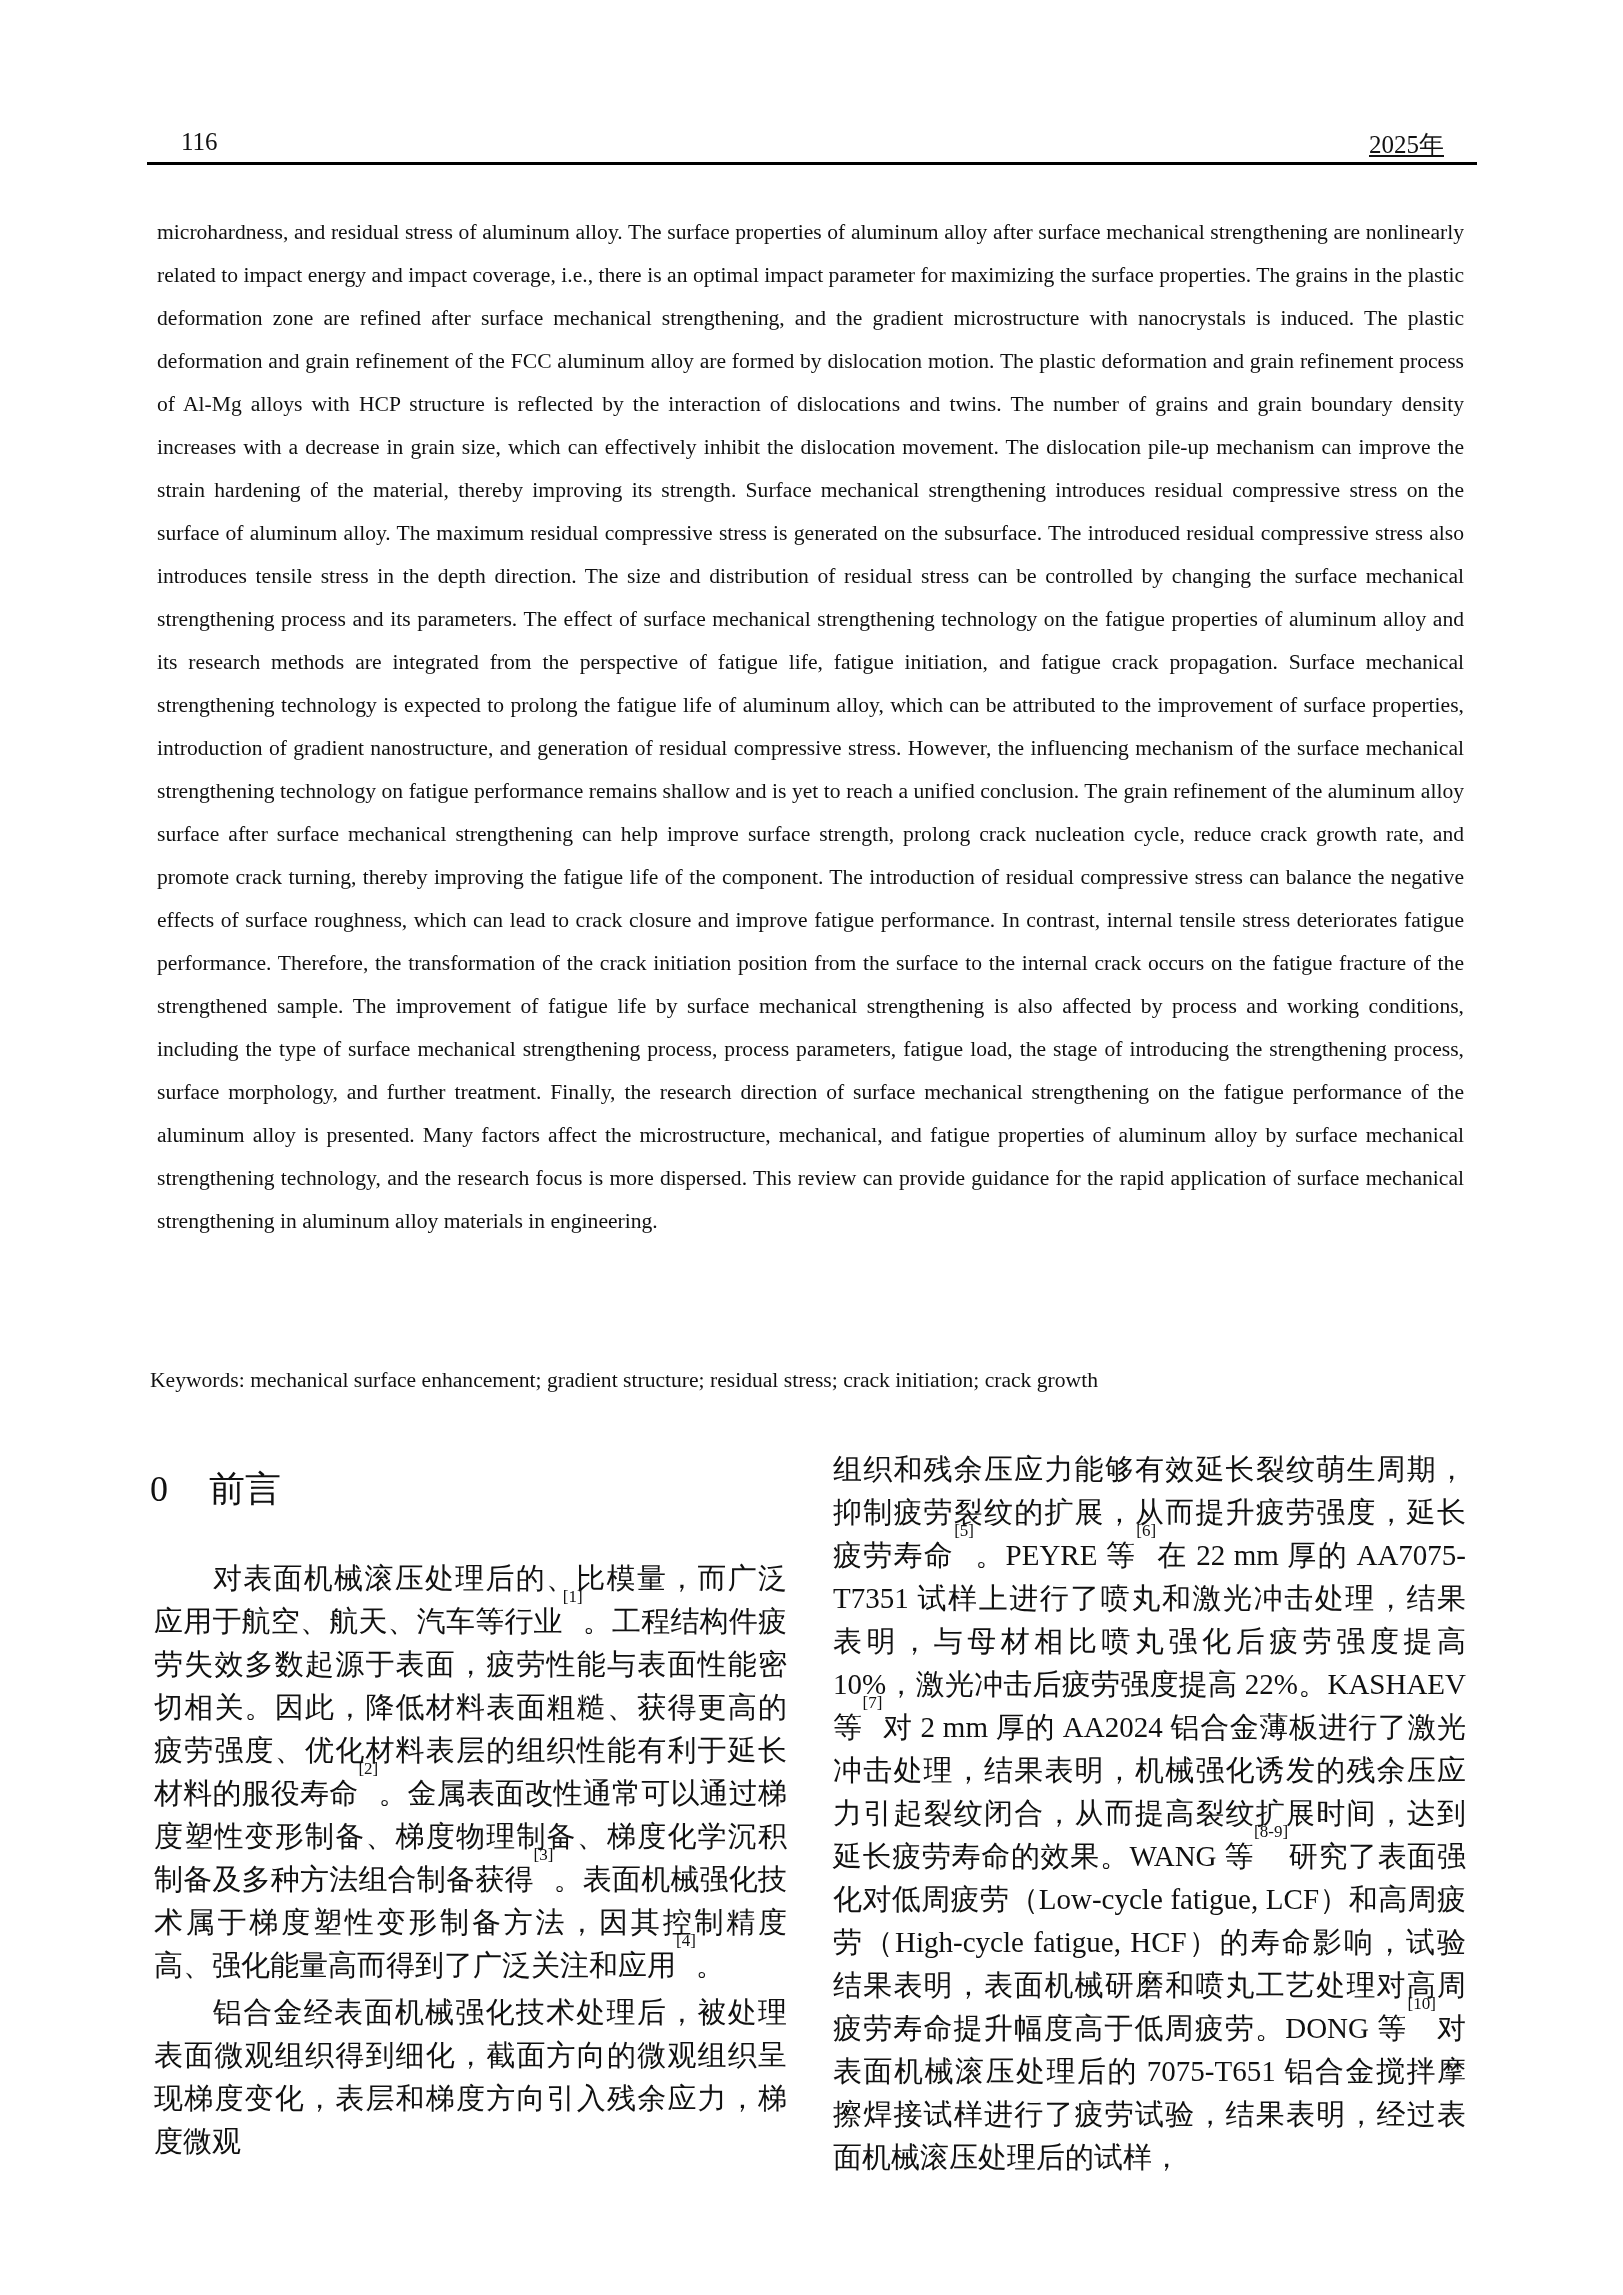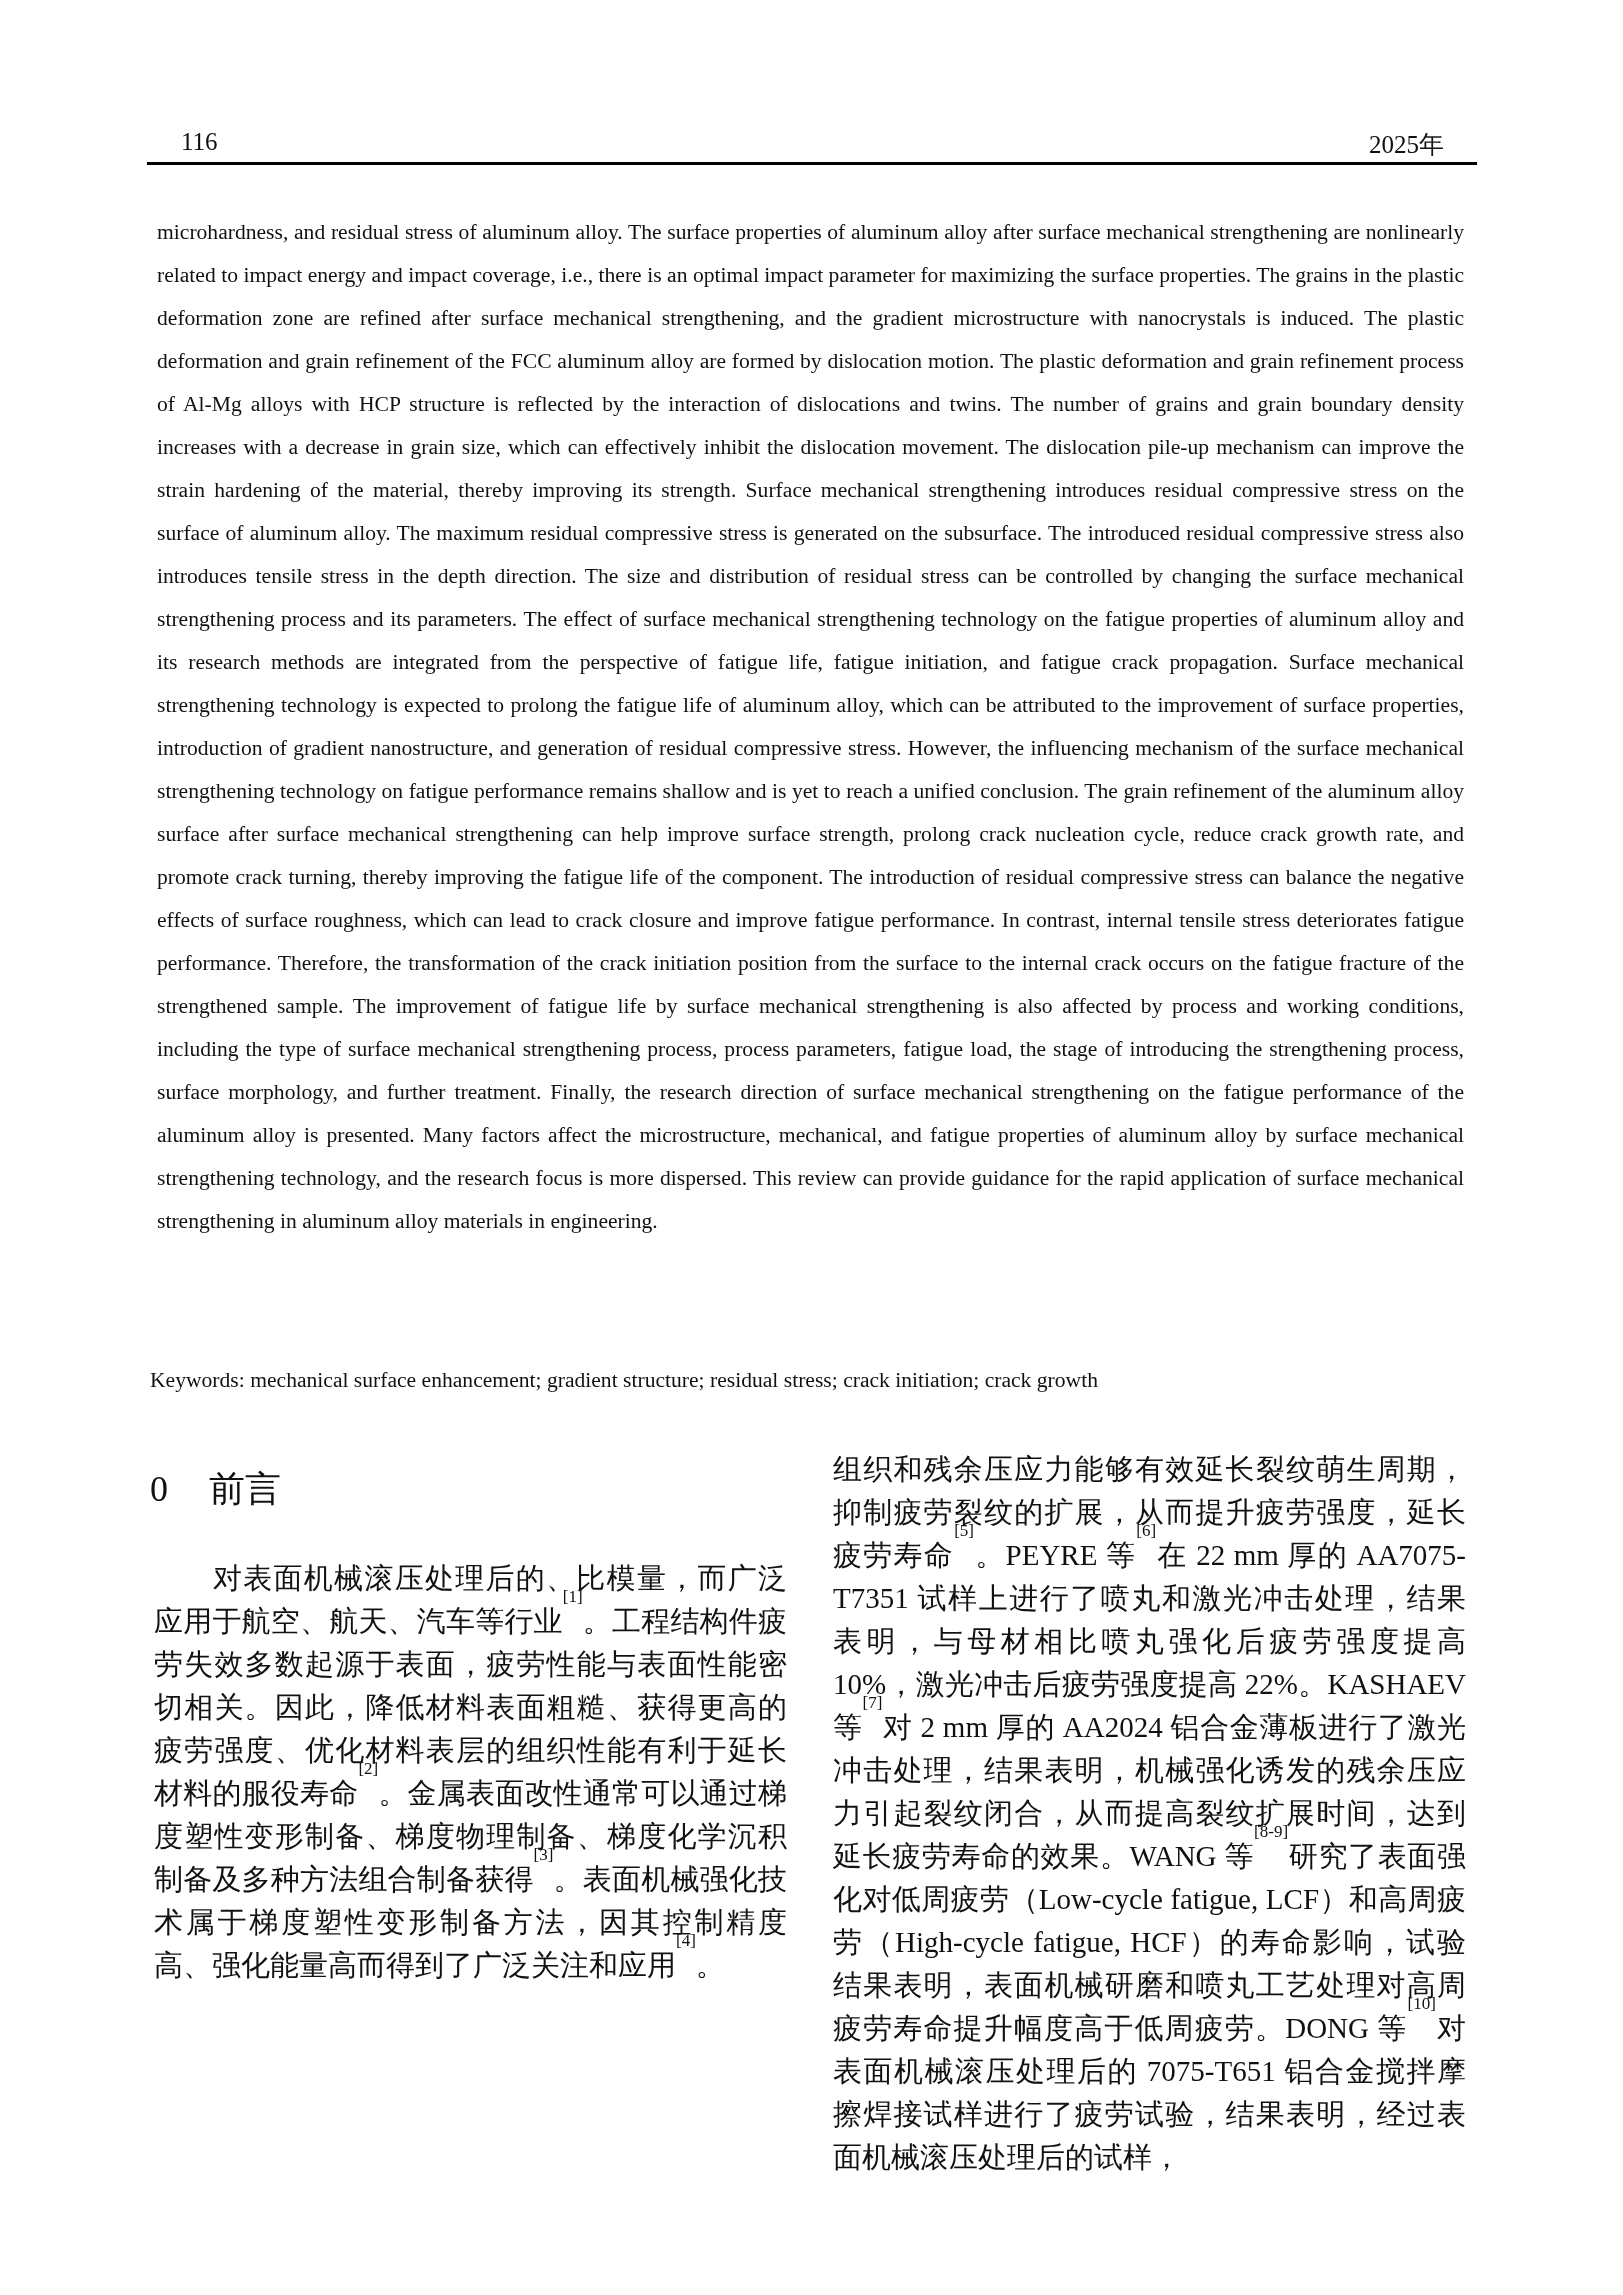--- a/index.html
+++ b/index.html
@@ -1,20 +1,20 @@
 <!DOCTYPE html>
 <html style="font-size:10.5px"><head>
 <meta charset="utf-8">
 <style>
   html, body { margin:0; padding:0; background:#ffffff; }
   body { width:1623px; height:2295px; position:relative; overflow:hidden; color:#111; font-family:"Liberation Serif","DejaVu Serif",serif; }
   .header { position:absolute; left:147px; top:128px; width:1330px; height:33px; }
   .header .pg { position:absolute; left:34px; top:0; font-size:25px; }
   .header .journal { position:absolute; left:0; width:100%; text-align:center; top:1.3px; font-size:21px; font-weight:bold; letter-spacing:18.3px; font-family:"DejaVu Sans","Liberation Sans",sans-serif; }
-  .header .year { position:absolute; right:33px; top:0; font-size:25px; }
+  .header .year { position:absolute; right:33px; top:0; font-size:25px;text-decoration:underline; }
   .header-rule { position:absolute; left:147px; top:162px; width:1330px; height:2.6px; background:#000; }
   .abstract { position:absolute; left:150px; top:204px; width:1321px; font-size:21.6px; line-height:43px; text-align:justify; }
   .abstract p { margin:7px; text-align-last:left; }
   .keywords { position:absolute; left:150px; top:1361px; width:1321px; font-size:21.6px; line-height:39px; }
   .keywords b { font-weight:normal; }
   .col { position:absolute; top:1444px; width:641px; font-size:29px; line-height:43px; text-align:justify; }
   .col.left { left:150px; }
   .col.right { left:829px; }
   .col p { margin:4px; }
   .section-title { font-size:36px; margin:23.6px 0 46px 0 !important; line-height:43px; }
@@ -37,18 +37,19 @@
 
 <div class="keywords">
   <b>Keywords:</b><span> mechanical surface enhancement; gradient structure; residual stress; crack initiation; crack growth</span>
 </div>
 
 <div class="col left">
   <p class="section-title">
     <span class="num">0</span><span>前言</span>
   </p>
   <p class="indent"><span>对表面机械滚压处理后的、比模量，而广泛应用于航空、航天、汽车等行业</span><sup>[1]</sup><span>。工程结构件疲劳失效多数起源于表面，疲劳性能与表面性能密切相关。因此，降低材料表面粗糙、获得更高的疲劳强度、优化材料表层的组织性能有利于延长材料的服役寿命</span><sup>[2]</sup><span>。金属表面改性通常可以通过梯度塑性变形制备、梯度物理制备、梯度化学沉积制备及多种方法组合制备获得</span><sup>[3]</sup><span>。表面机械强化技术属于梯度塑性变形制备方法，因其控制精度高、强化能量高而得到了广泛关注和应用</span><sup>[4]</sup><span>。</span></p>
+  <p class="indent">铝合金经表面机械强化技术处理后，被处理表面微观组织得到细化，截面方向的微观组织呈现梯度变化，表层和梯度方向引入残余应力，梯度微观</p>
 </div>
 
 <div class="col right">
   <p><span>组织和残余压应力能够有效延长裂纹萌生周期，抑制疲劳裂纹的扩展，从而提升疲劳强度，延长疲劳寿命</span><sup>[5]</sup><span>。PEYRE 等</span><sup>[6]</sup><span>在 22 mm 厚的 AA7075-T7351 试样上进行了喷丸和激光冲击处理，结果表明，与母材相比喷丸强化后疲劳强度提高 10%，激光冲击后疲劳强度提高 22%。KASHAEV 等</span><sup>[7]</sup><span>对 2 mm 厚的 AA2024 铝合金薄板进行了激光冲击处理，结果表明，机械强化诱发的残余压应力引起裂纹闭合，从而提高裂纹扩展时间，达到延长疲劳寿命的效果。WANG 等</span><sup>[8-9]</sup><span>研究了表面强化对低周疲劳（Low-cycle fatigue, LCF）和高周疲劳（High-cycle fatigue, HCF）的寿命影响，试验结果表明，表面机械研磨和喷丸工艺处理对高周疲劳寿命提升幅度高于低周疲劳。DONG 等</span><sup>[10]</sup><span>对表面机械滚压处理后的 7075-T651 铝合金搅拌摩擦焊接试样进行了疲劳试验，结果表明，经过表面机械滚压处理后的试样，</span></p>
 </div>
 
 
 </body></html>

